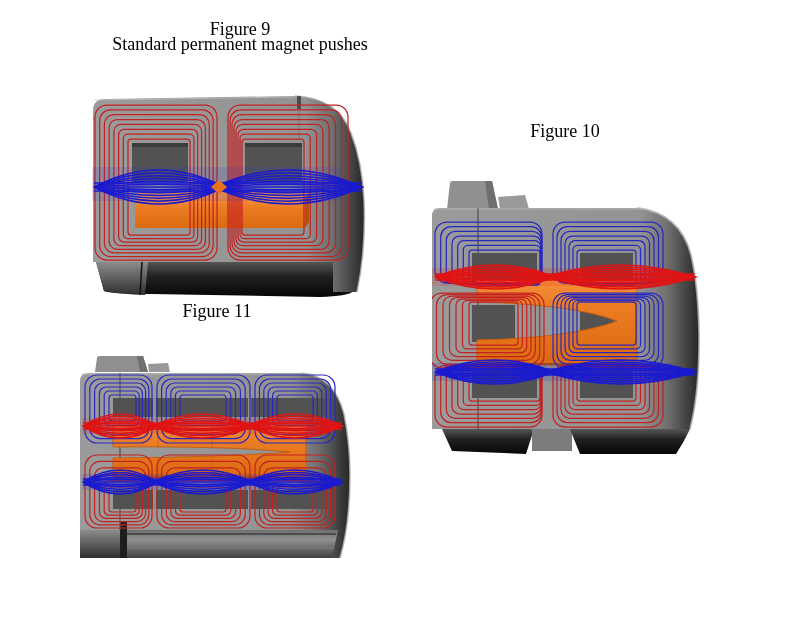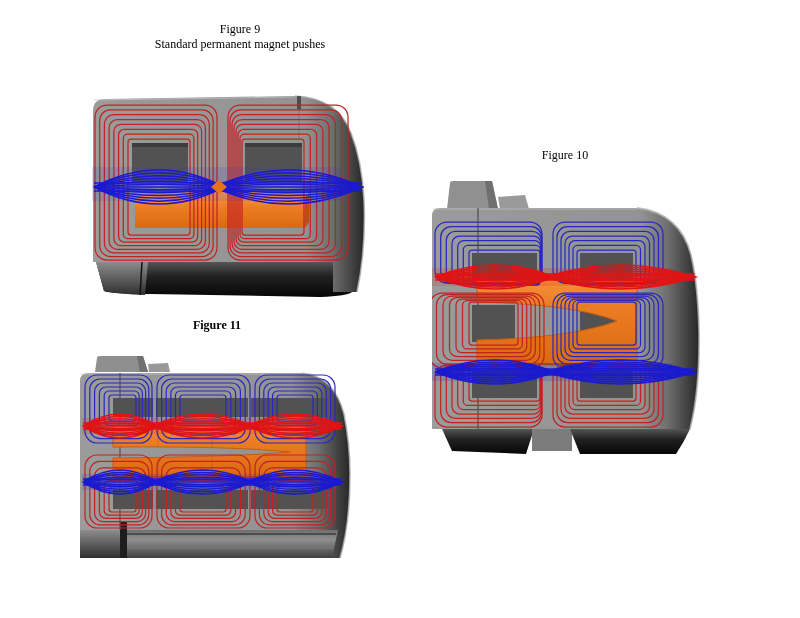--- a/index.html
+++ b/index.html
@@ -4,25 +4,25 @@
 <style>
   html,body{margin:0;padding:0;}
   body{
     width:800px;height:618px;overflow:hidden;
     background:var(--page_background,#fff);
     font-family:"Liberation Serif","DejaVu Serif",serif;
     color:var(--caption_text,#000);
     position:relative;
   }
   .page{position:absolute;inset:0;}
-  .caption{position:absolute;text-align:center;font-size:12px;line-height:15px;}
+  .caption{position:absolute;text-align:center;font-size:18px;line-height:15px;}
   .caption div{white-space:nowrap;}
   #cap9{left:40px;top:22px;width:400px;}
-  #cap10{left:420px;top:124px;width:290px;margin-top:24px;}
-  #cap11{left:37px;top:318px;width:360px;font-weight:bold;}
+  #cap10{left:420px;top:124px;width:290px;}
+  #cap11{left:37px;top:304px;width:360px;}
   .figsvg{position:absolute;display:block;}
   #svg9{left:90px;top:95px;}
   #svg10{left:432px;top:180px;}
   #svg11{left:80px;top:356px;}
 </style>
 </head>
 <body>
 
 <div class="page">
 

